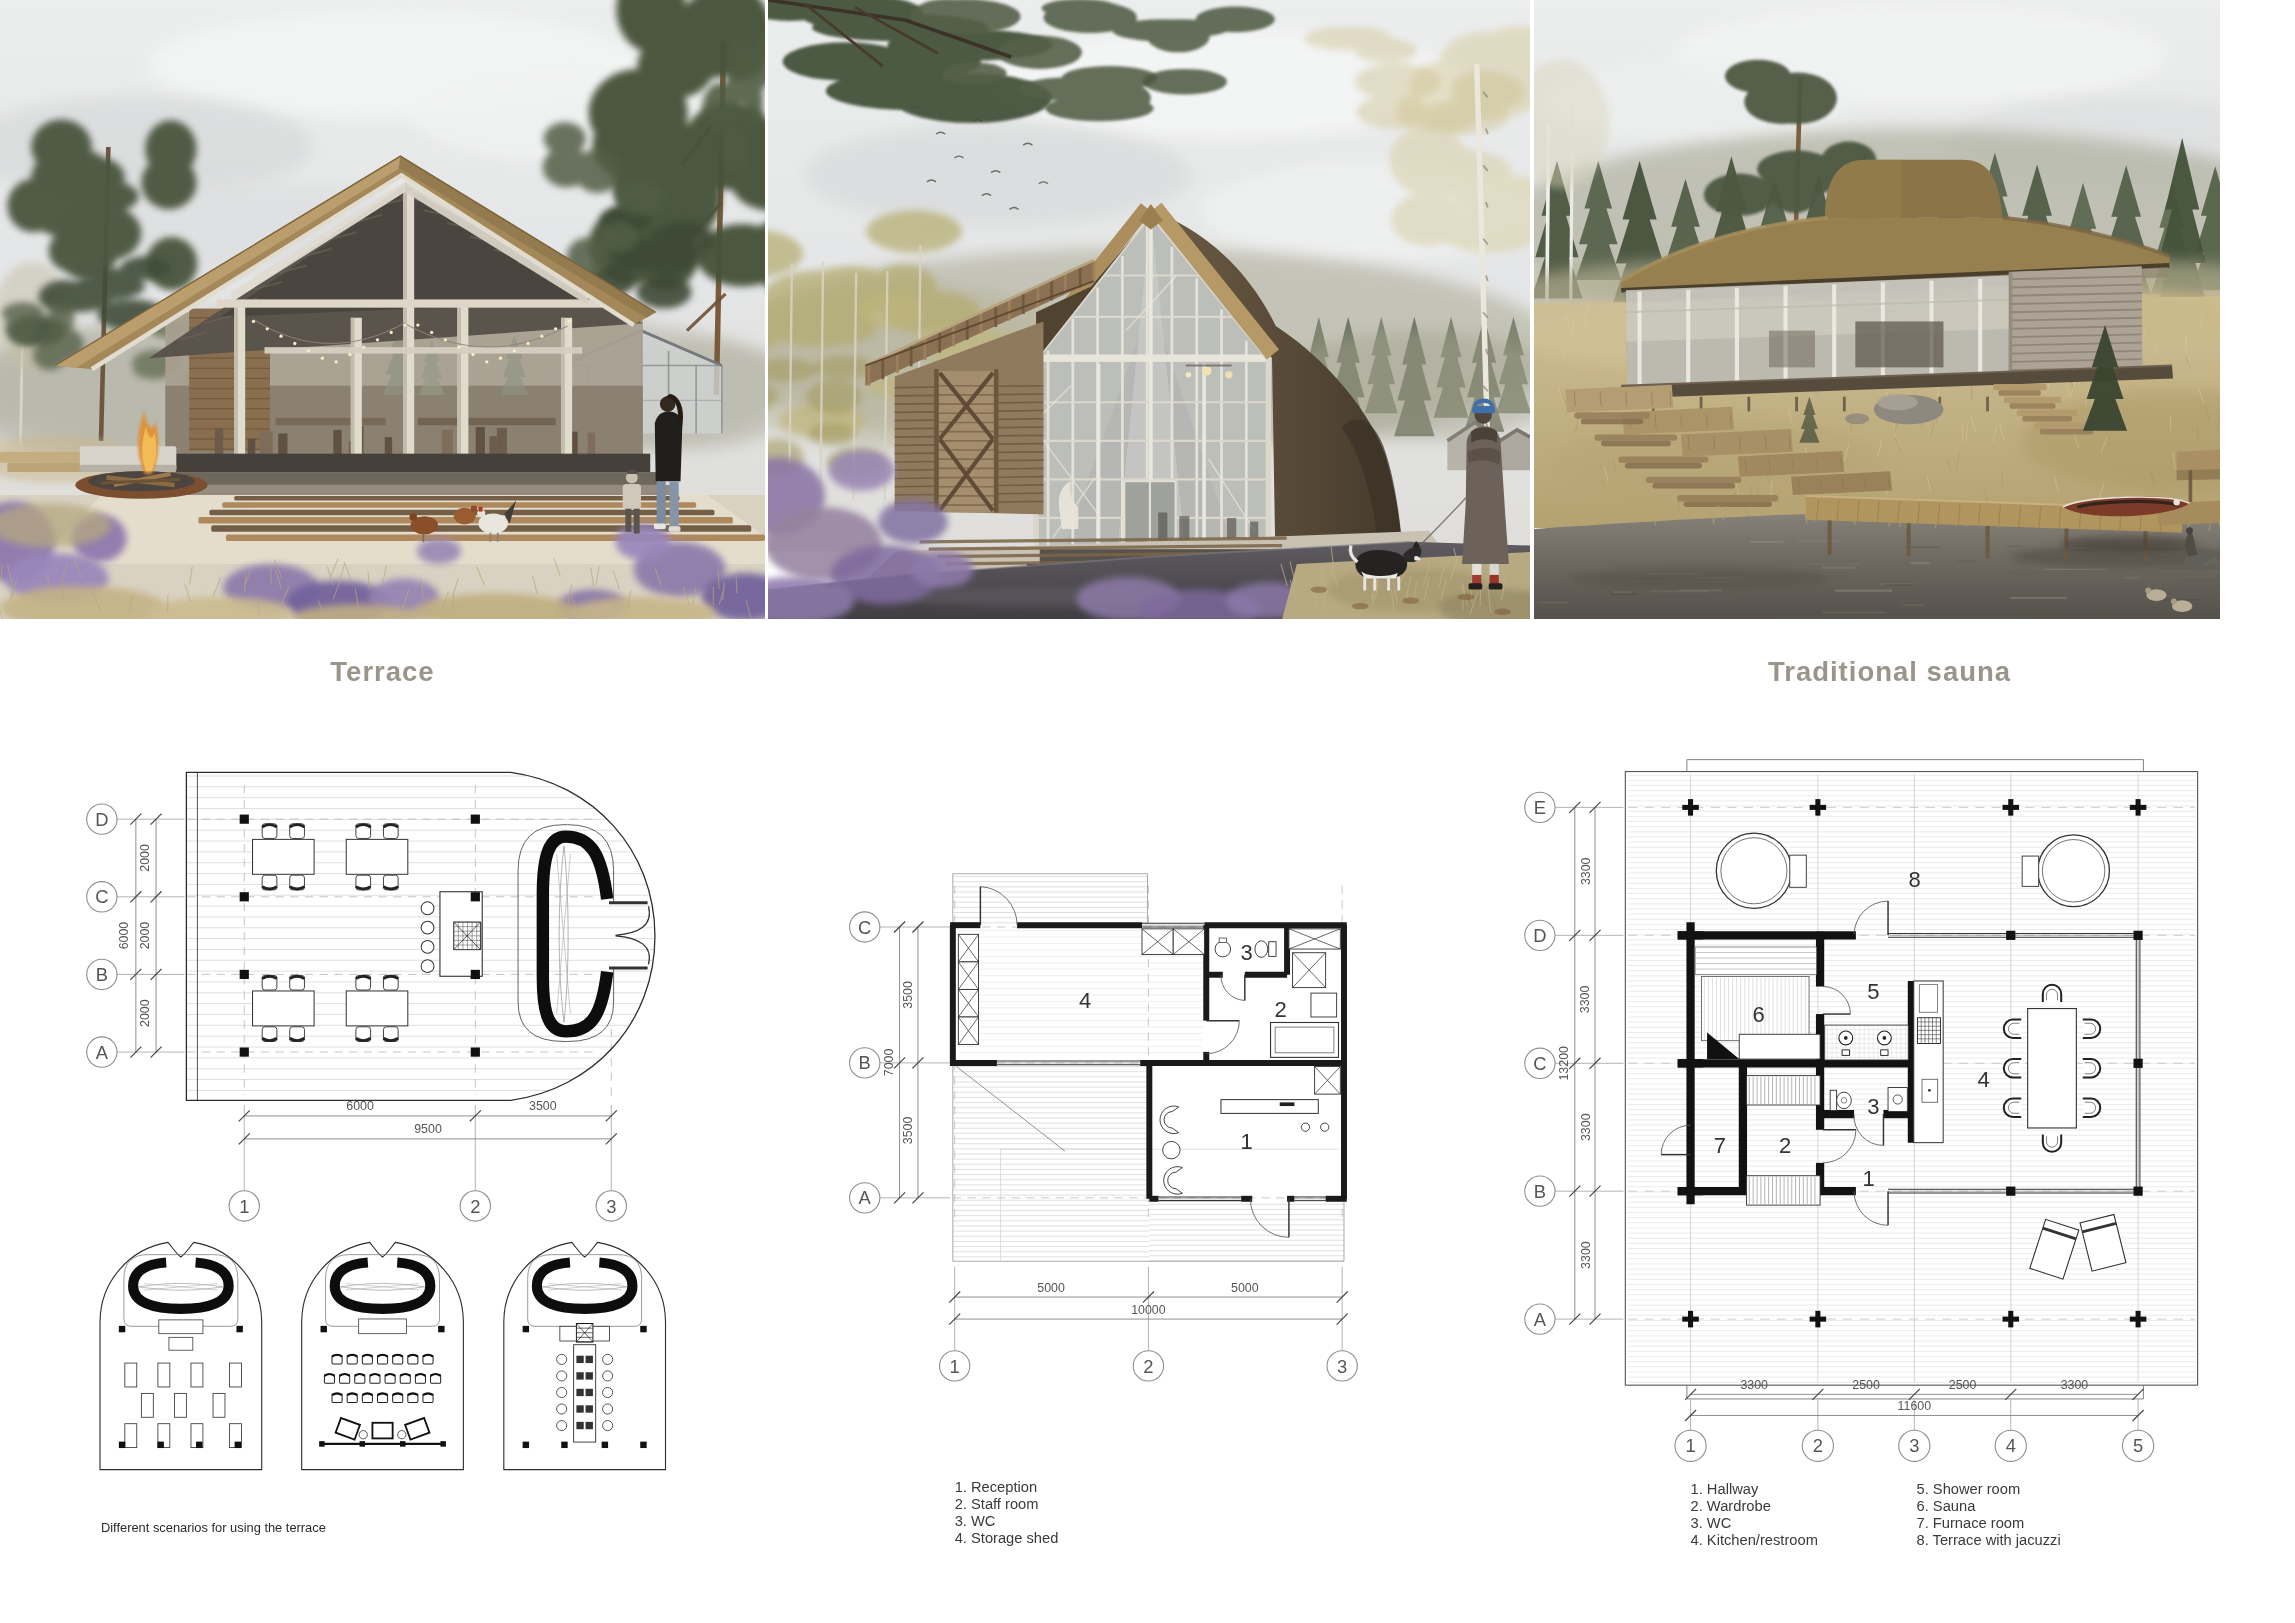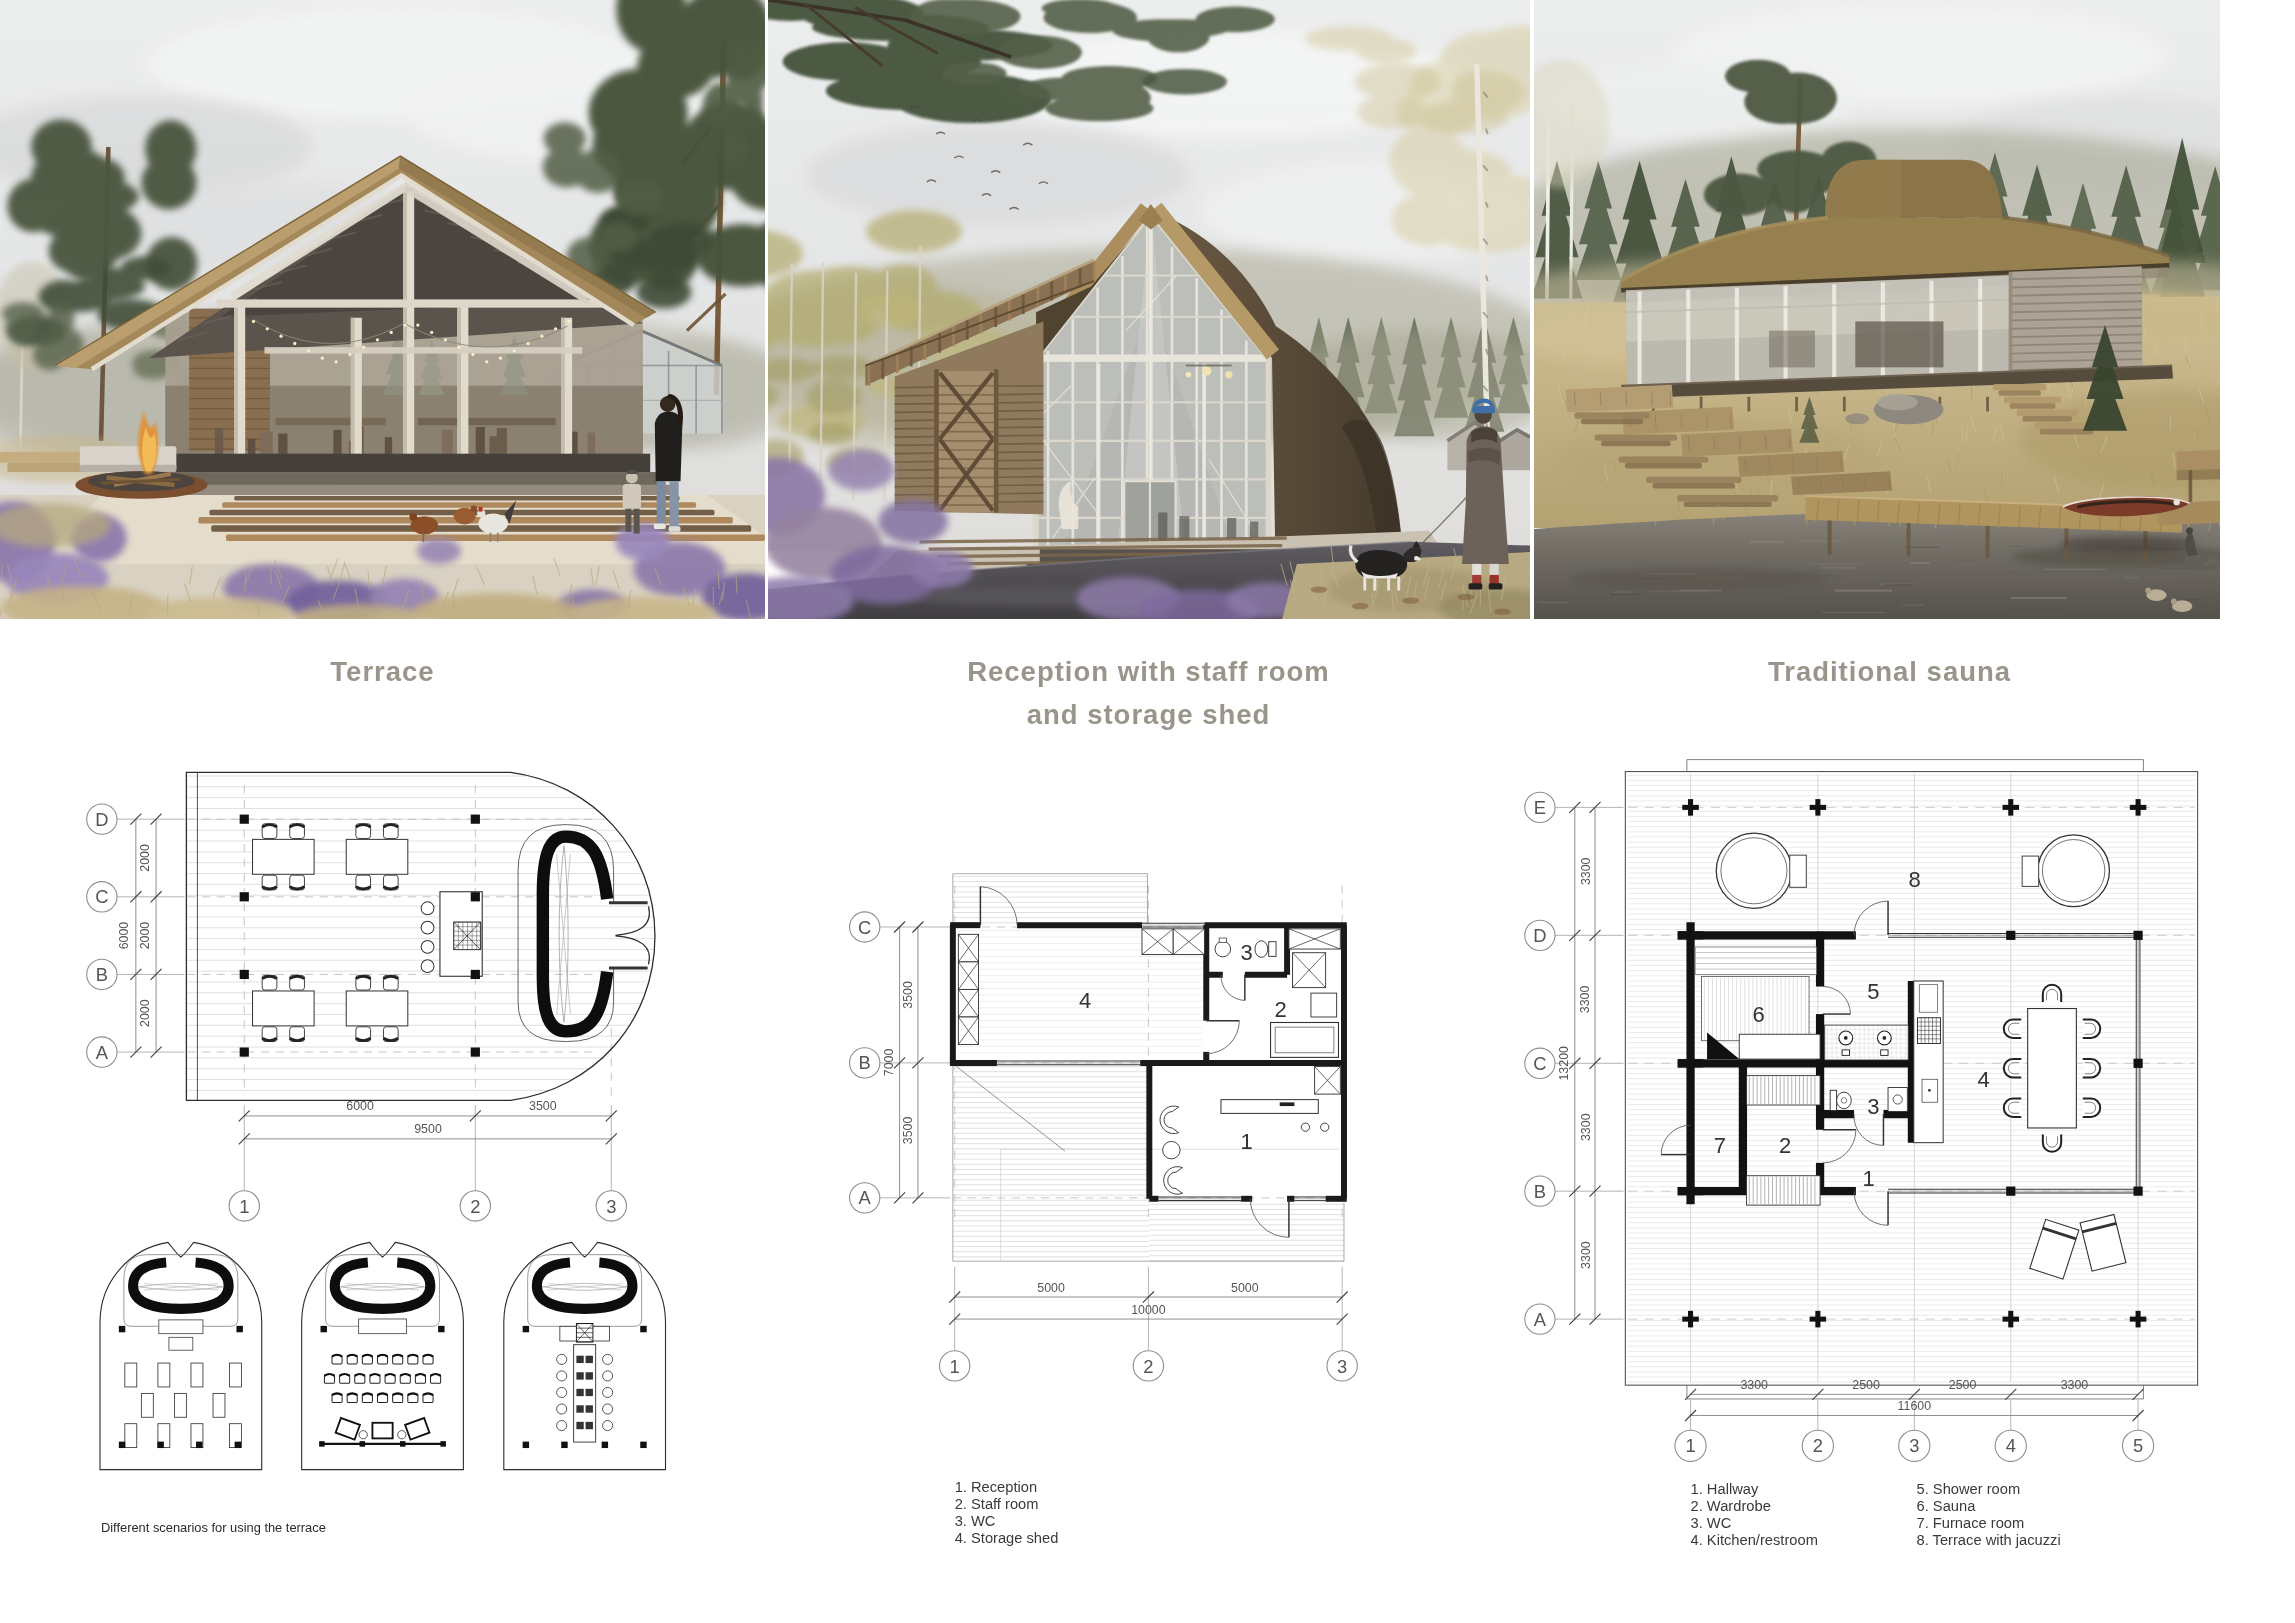--- a/index.html
+++ b/index.html
@@ -924,21 +924,20 @@
       <circle cx="788" cy="380" r="7.5" fill="#3a2f28"></circle>
       <path d="M 780 374 C 791 370 797 378 796 390 L 800 390 C 802 376 795 368 785 369 Z" fill="#2e251f"></path>
       <ellipse cx="774" cy="415" rx="6.5" ry="11" fill="#22201e"></ellipse>
       <path d="M 779 432 L 775 468 L 783 468 L 787 444 L 791 472 L 799 472 L 800 432 Z" fill="#b5bfa4"></path>
       <rect x="771" y="466" width="12" height="6" fill="#e8e6e0" rx="2"></rect>
       <rect x="789" y="470" width="12" height="6" fill="#dfddd7" rx="2"></rect>
 </svg>
 
 <div class="title" style="left:245px;top:650px;width:275px;">Terrace</div>
 
-<div class="title" style="left:919px;top:650px;width:459px;">Reception with staff room<br>and storage shed</div>
 
 <div class="title" style="left:1660px;top:650px;width:459px;">Traditional sauna</div>
 
 <svg style="position:absolute;left:55px;top:753px" width="735" height="871" viewBox="60 820 800 948">
 <defs>
         <clipPath id="dk1">
           <path d="M 203 841 L 556 841 C 645 853 713 925 713 1019.5 C 713 1114 645 1186 556 1198 L 203 1198 Z"></path>
         </clipPath>
         <g id="chair1">
           <rect x="-8" y="-8" width="16" height="16" rx="3" fill="white" stroke="#333" stroke-width="1"></rect>

